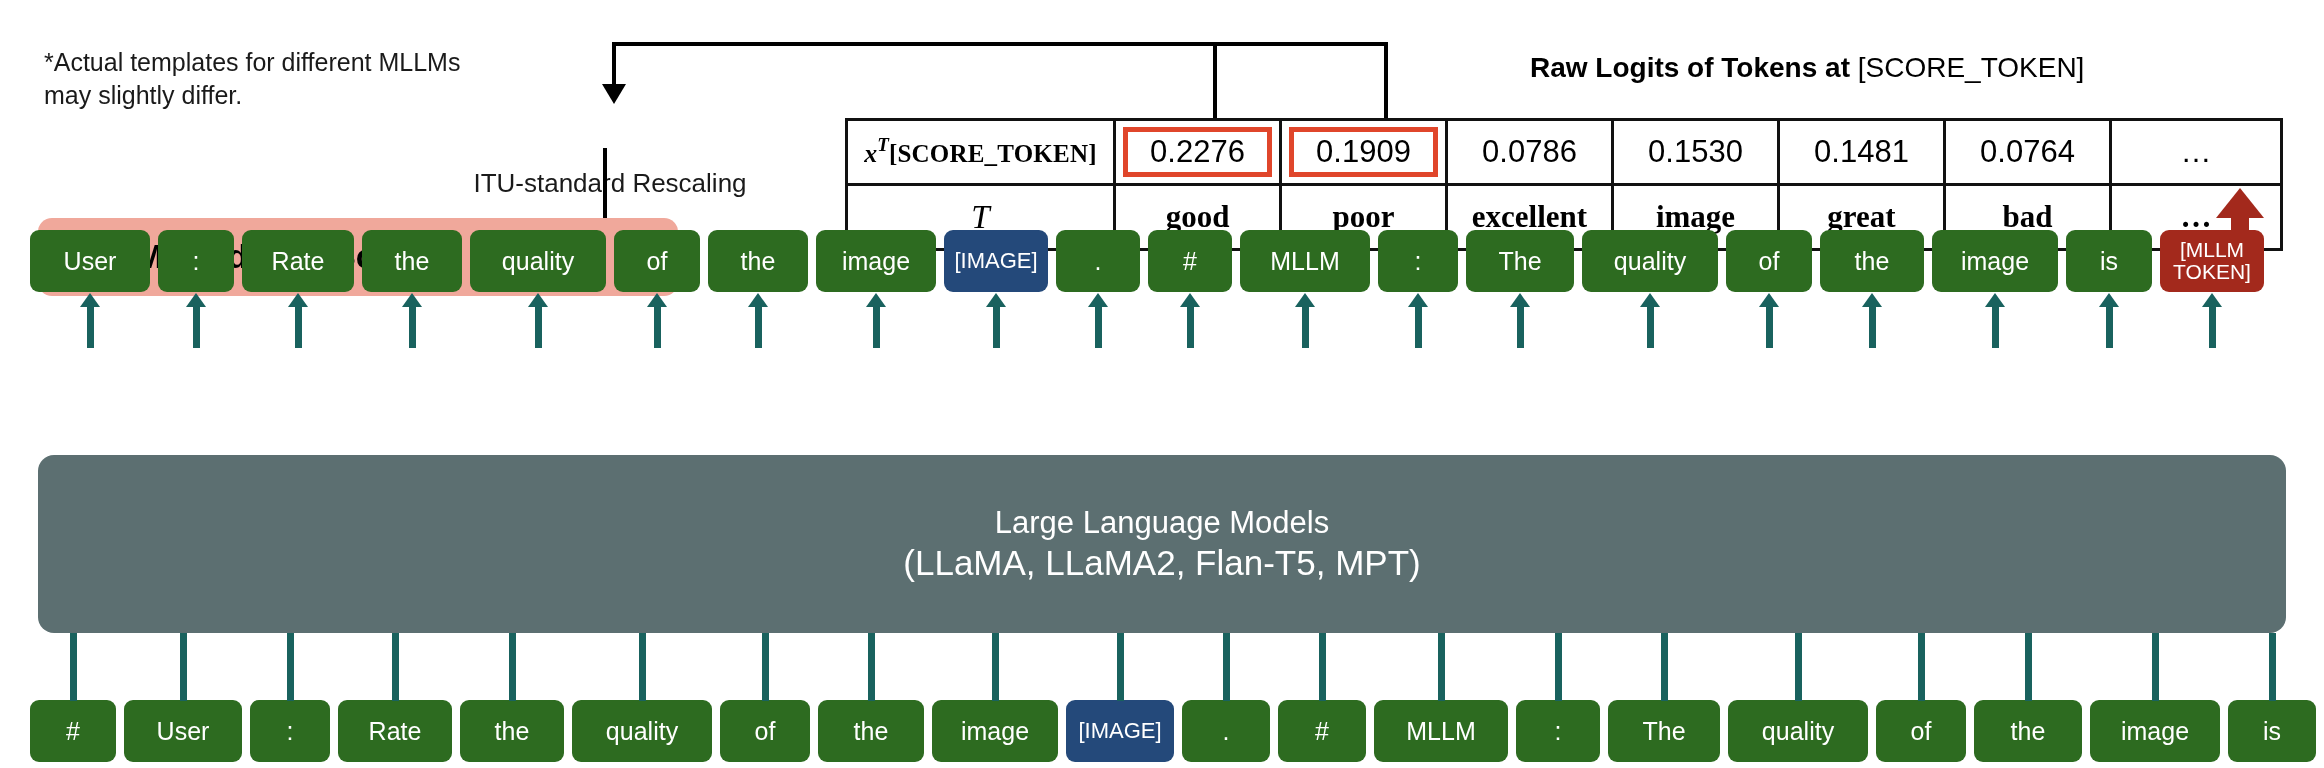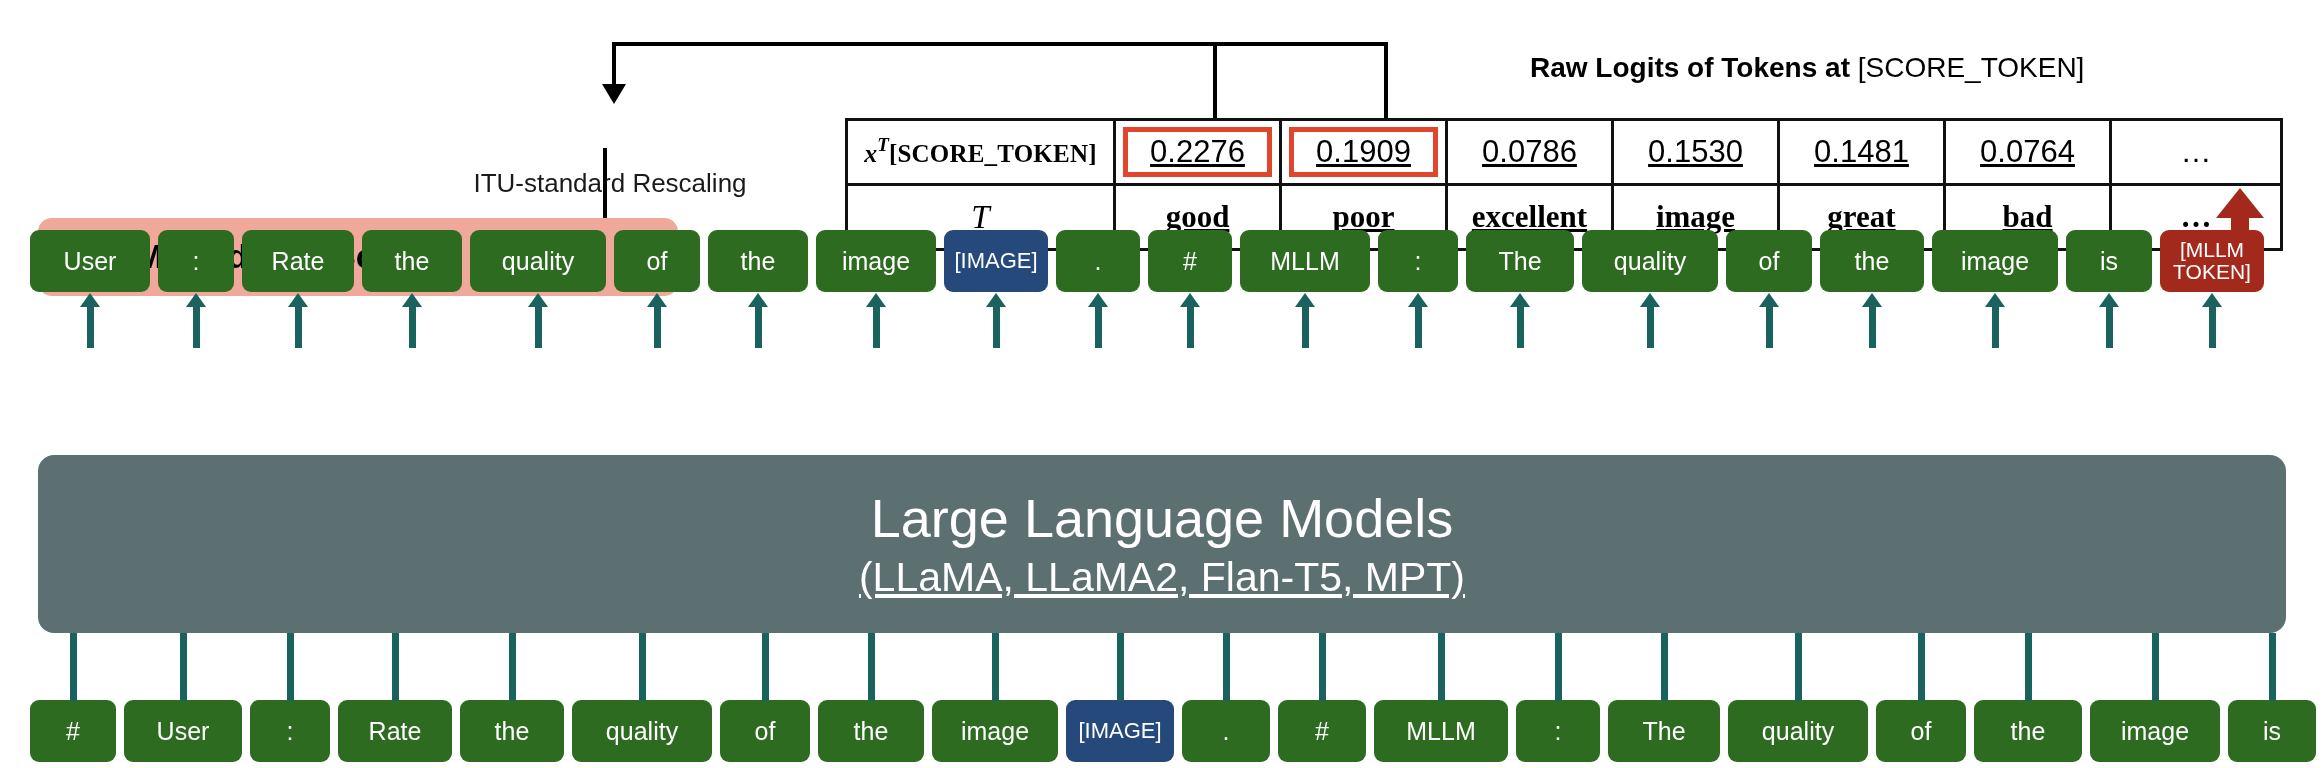--- a/index.html
+++ b/index.html
@@ -27,21 +27,21 @@
   
   .logits-title{position:absolute;left:1530px;top:52px;font-size:28px;white-space:nowrap;}
   .logits-title b{font-weight:700;}
   .logits-title span.plain{font-weight:400;}
 
   table.logits{position:absolute;left:845px;top:118px;border-collapse:collapse;
         table-layout:fixed;background:#fff;}
   table.logits td{border:3px solid #111;height:62px;text-align:center;vertical-align:middle;
         font-size:31px;padding:0;background:#fff;}
   td.c-head{width:265px;font-family:"Liberation Serif", serif;}
-  td.c-val{width:163px;text-decoration:underline;}
+  td.c-val{width:163px;}
   td.c-ell{width:168px;}
   td.row2{font-family:"Liberation Serif", serif;font-weight:700;font-size:31px;}
   td.row2.tlab{font-weight:400;font-style:italic;font-size:33px;}
   .hl{position:relative;}
   .hl::after{content:"";position:absolute;left:7px;top:6px;right:7px;bottom:6px;
         border:5px solid #E0462B;pointer-events:none;}
   .xhead{display:inline-block;line-height:1;font-weight:bold;}
   .xhead .xi{font-style:italic;font-size:26px;}
   .xhead sup{font-style:italic;font-size:19px;vertical-align:super;}
   .xhead .sub{font-size:25px;letter-spacing:.2px;}
@@ -56,39 +56,40 @@
   .tok{height:62px;border-radius:9px;background:#2D6B20;color:#fff;display:flex;
        align-items:center;justify-content:center;font-size:25px;margin-right:8px;
        text-align:center;line-height:1.05;}
   .tok.image{background:#24497A;font-size:22px;}
   .tok.score{background:#A3291C;font-size:21px;flex-direction:column;line-height:1.06;}
 
   
   .llm{position:absolute;left:38px;top:455px;width:2248px;height:178px;background:#5C6F71;
        border-radius:16px;display:flex;flex-direction:column;align-items:center;
        justify-content:center;color:#fff;}
-  .llm .l1{font-size:54px;line-height:1.22;}
-  .llm .l2{font-size:41px;line-height:1.22;text-decoration:underline;}
+  .llm .l1{font-size:31px;line-height:1.22;}
+  .llm .l2{font-size:35px;line-height:1.22;}
 
   
   .uarrow{position:absolute;width:7px;background:#19625E;}
   .uarrow::before{content:"";position:absolute;left:-7px;top:-13px;width:0;height:0;
         border-left:10px solid transparent;border-right:10px solid transparent;
         border-bottom:14px solid #19625E;}
 
   
   .redshaft{position:absolute;background:#A3291C;}
   .redhead{position:absolute;width:0;height:0;border-left:24px solid transparent;
         border-right:24px solid transparent;border-bottom:30px solid #A3291C;}
 </style>
 </head>
 <body>
 
 <div id="stage" data-name="diagram-canvas">
 
+  <div class="note" data-name="template-note">*Actual templates for different MLLMs may slightly differ.</div>
 
   <div class="rescale-label" data-name="rescaling-label">ITU-standard Rescaling</div>
 
   <div class="ln" data-name="connector-horizontal-top" style="left:612px;top:42px;width:776px;height:4px;"></div>
   <div class="ln" data-name="connector-vertical-left" style="left:612px;top:42px;width:4px;height:46px;"></div>
   <div class="arrow-down" data-name="softmax-arrowhead" style="left:602px;top:84px;"></div>
   <div class="ln" data-name="connector-drop-cell-1" style="left:1213px;top:42px;width:4px;height:84px;"></div>
   <div class="ln" data-name="connector-drop-cell-2" style="left:1384px;top:42px;width:4px;height:84px;"></div>
 
   <div class="ln" data-name="softmax-to-score-shaft" style="left:603px;top:148px;width:4px;height:88px;"></div>

